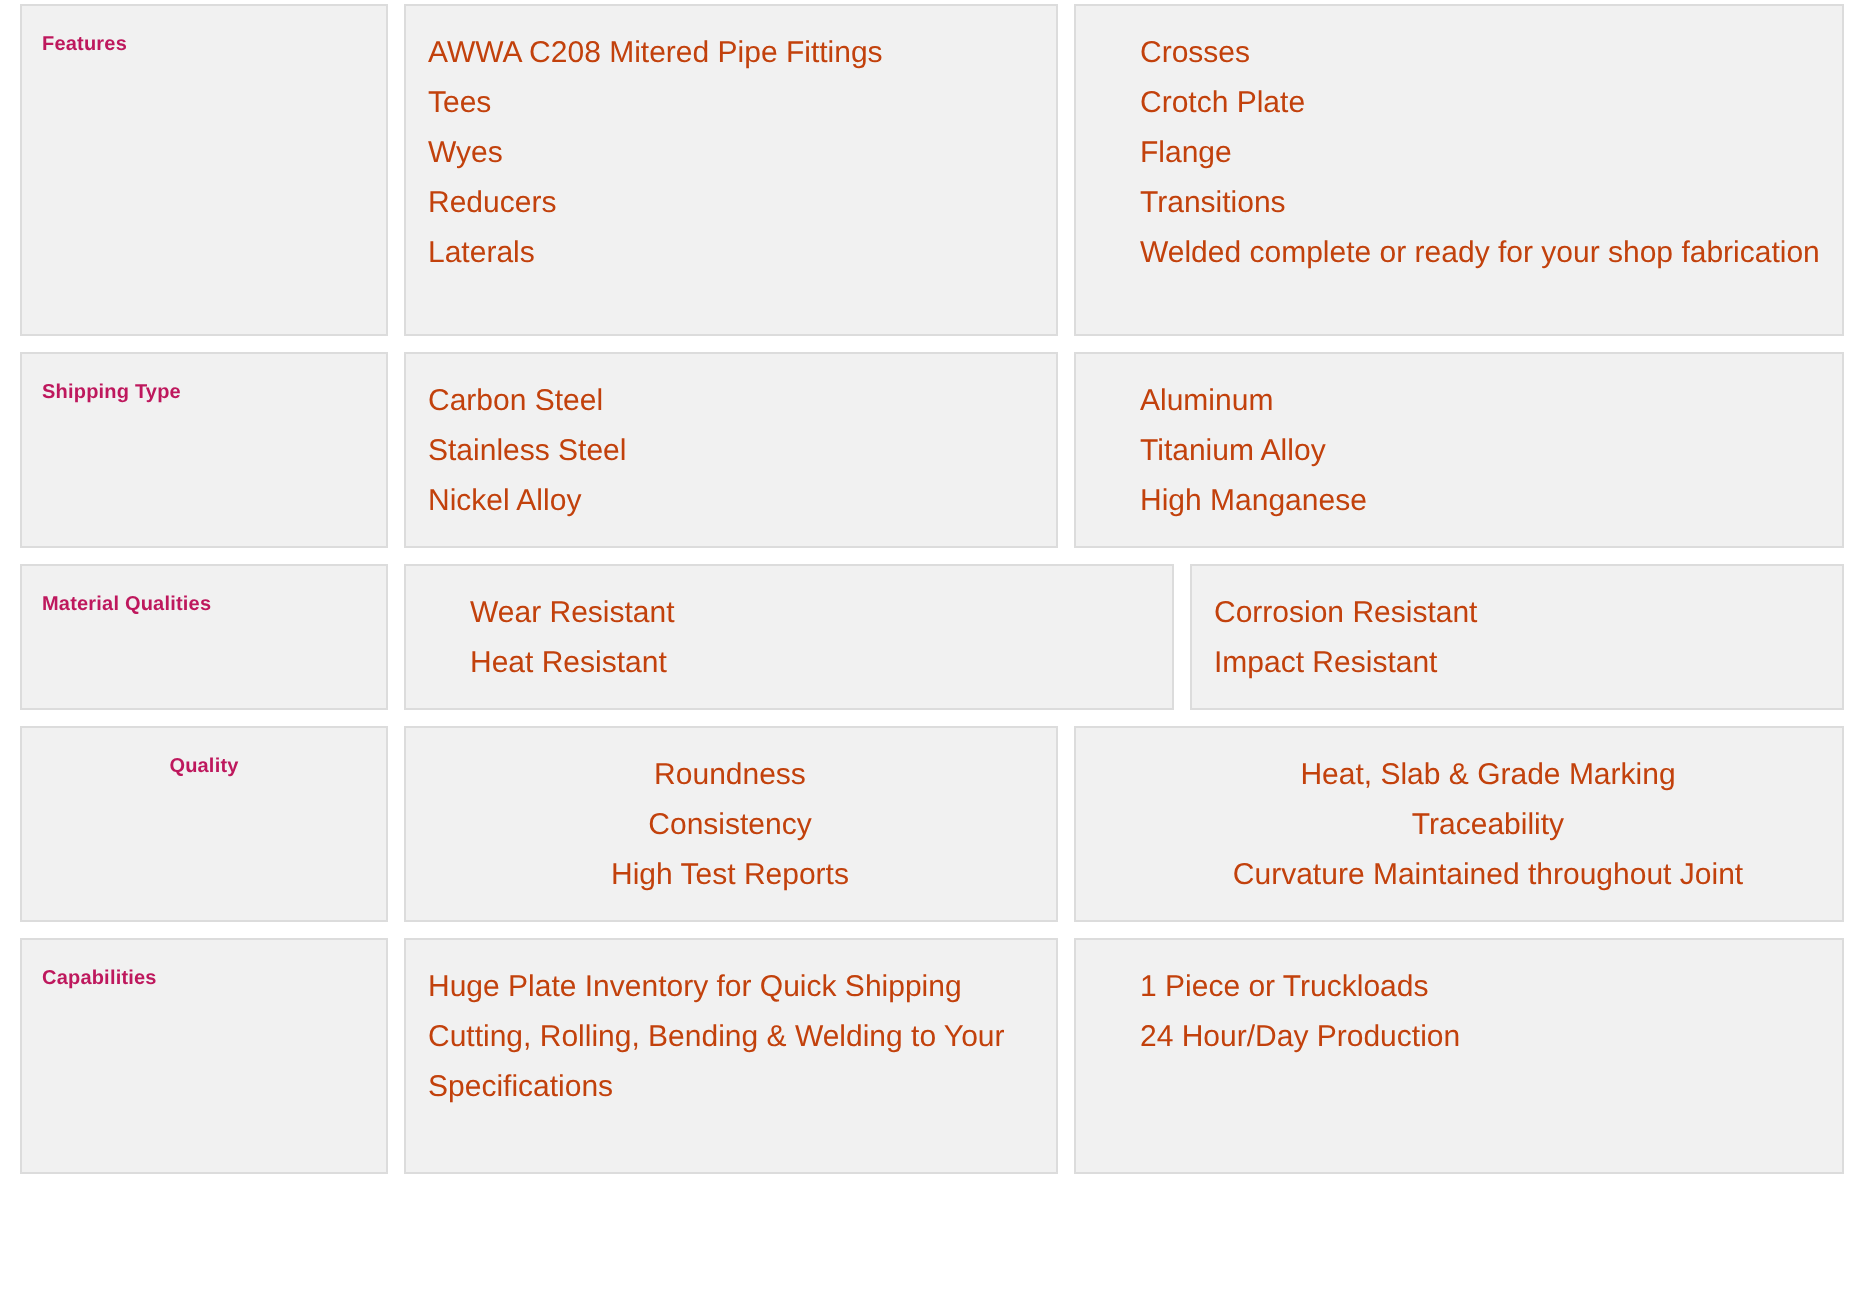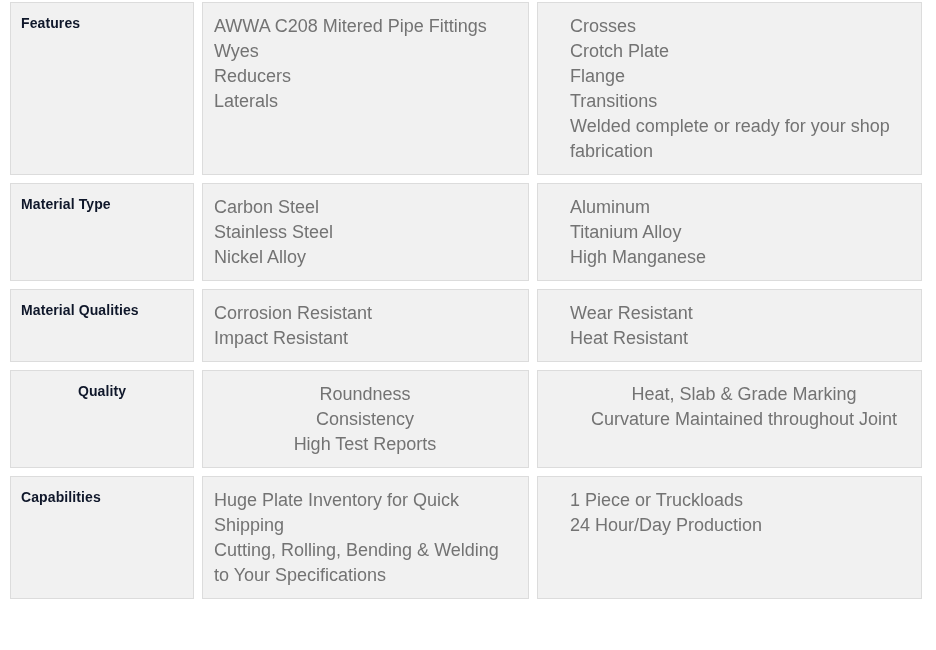--- a/index.html
+++ b/index.html
@@ -51,37 +51,37 @@
     padding: 11px 12px 10px 11px;
   }
 
   .cell-col-b {
     flex: 1 1 auto;
     margin-left: 8px;
     padding: 11px 3px 10px 32px;
   }
 
   .label-text {
-    font-size: 14px;
+    font-size: 10px;
     font-weight: bold;
-    color: #0f172a;
+    color: #be185d;
     line-height: 18px;
     letter-spacing: 0.1px;
   }
 
   .item-list {
     margin: 0;
     padding: 0;
     list-style: none;
   }
 
   .item-list li {
-    font-size: 18px;
+    font-size: 15px;
     line-height: 25px;
-    color: #737373;
+    color: #c2410c;
     white-space: normal;
   }
 
   
   .row-h-features .cell { min-height: 166px; }
   .row-h-matertype .cell { min-height: 91px; }
   .row-h-matercat  .cell { min-height: 91px; }
   .row-h-materqual .cell { min-height: 66px; }
   .row-h-quality   .cell { min-height: 91px; text-align: center; }
   .row-h-capab     .cell { min-height: 118px; }
@@ -91,39 +91,40 @@
 
 <div id="spec-table">
 
   <div class="spec-row row-h-features">
     <div class="cell cell-label">
       <div class="label-text">Features</div>
     </div>
     <div class="cell cell-col-a">
       <ul class="item-list">
           <li>AWWA C208 Mitered Pipe Fittings</li>
+          <li>Tees</li>
           <li>Wyes</li>
           <li>Reducers</li>
           <li>Laterals</li>
         </ul>
     </div>
     <div class="cell cell-col-b">
       <ul class="item-list">
           <li>Crosses</li>
           <li>Crotch Plate</li>
           <li>Flange</li>
           <li>Transitions</li>
           <li>Welded complete or ready for your shop fabrication</li>
         </ul>
     </div>
   </div>
 
   <div class="spec-row row-h-matertype">
     <div class="cell cell-label">
-      <div class="label-text">Material Type</div>
+      <div class="label-text">Shipping Type</div>
     </div>
     <div class="cell cell-col-a">
       <ul class="item-list">
           <li>Carbon Steel</li>
           <li>Stainless Steel</li>
           <li>Nickel Alloy</li>
         </ul>
     </div>
     <div class="cell cell-col-b">
       <ul class="item-list">
@@ -132,48 +133,49 @@
           <li>High Manganese</li>
         </ul>
     </div>
   </div>
 
 
   <div class="spec-row row-h-materqual">
     <div class="cell cell-label">
       <div class="label-text">Material Qualities</div>
     </div>
+    <div class="cell cell-col-b">
+      <ul class="item-list">
+          <li>Wear Resistant</li>
+          <li>Heat Resistant</li>
+        </ul>
+    </div>
     <div class="cell cell-col-a">
       <ul class="item-list">
           <li>Corrosion Resistant</li>
           <li>Impact Resistant</li>
-        </ul>
-    </div>
-    <div class="cell cell-col-b">
-      <ul class="item-list">
-          <li>Wear Resistant</li>
-          <li>Heat Resistant</li>
         </ul>
     </div>
   </div>
 
   <div class="spec-row row-h-quality">
     <div class="cell cell-label">
       <div class="label-text">Quality</div>
     </div>
     <div class="cell cell-col-a">
       <ul class="item-list">
           <li>Roundness</li>
           <li>Consistency</li>
           <li>High Test Reports</li>
         </ul>
     </div>
     <div class="cell cell-col-b">
       <ul class="item-list">
           <li>Heat, Slab &amp; Grade Marking</li>
+          <li>Traceability</li>
           <li>Curvature Maintained throughout Joint</li>
         </ul>
     </div>
   </div>
 
   <div class="spec-row row-h-capab">
     <div class="cell cell-label">
       <div class="label-text">Capabilities</div>
     </div>
     <div class="cell cell-col-a">

